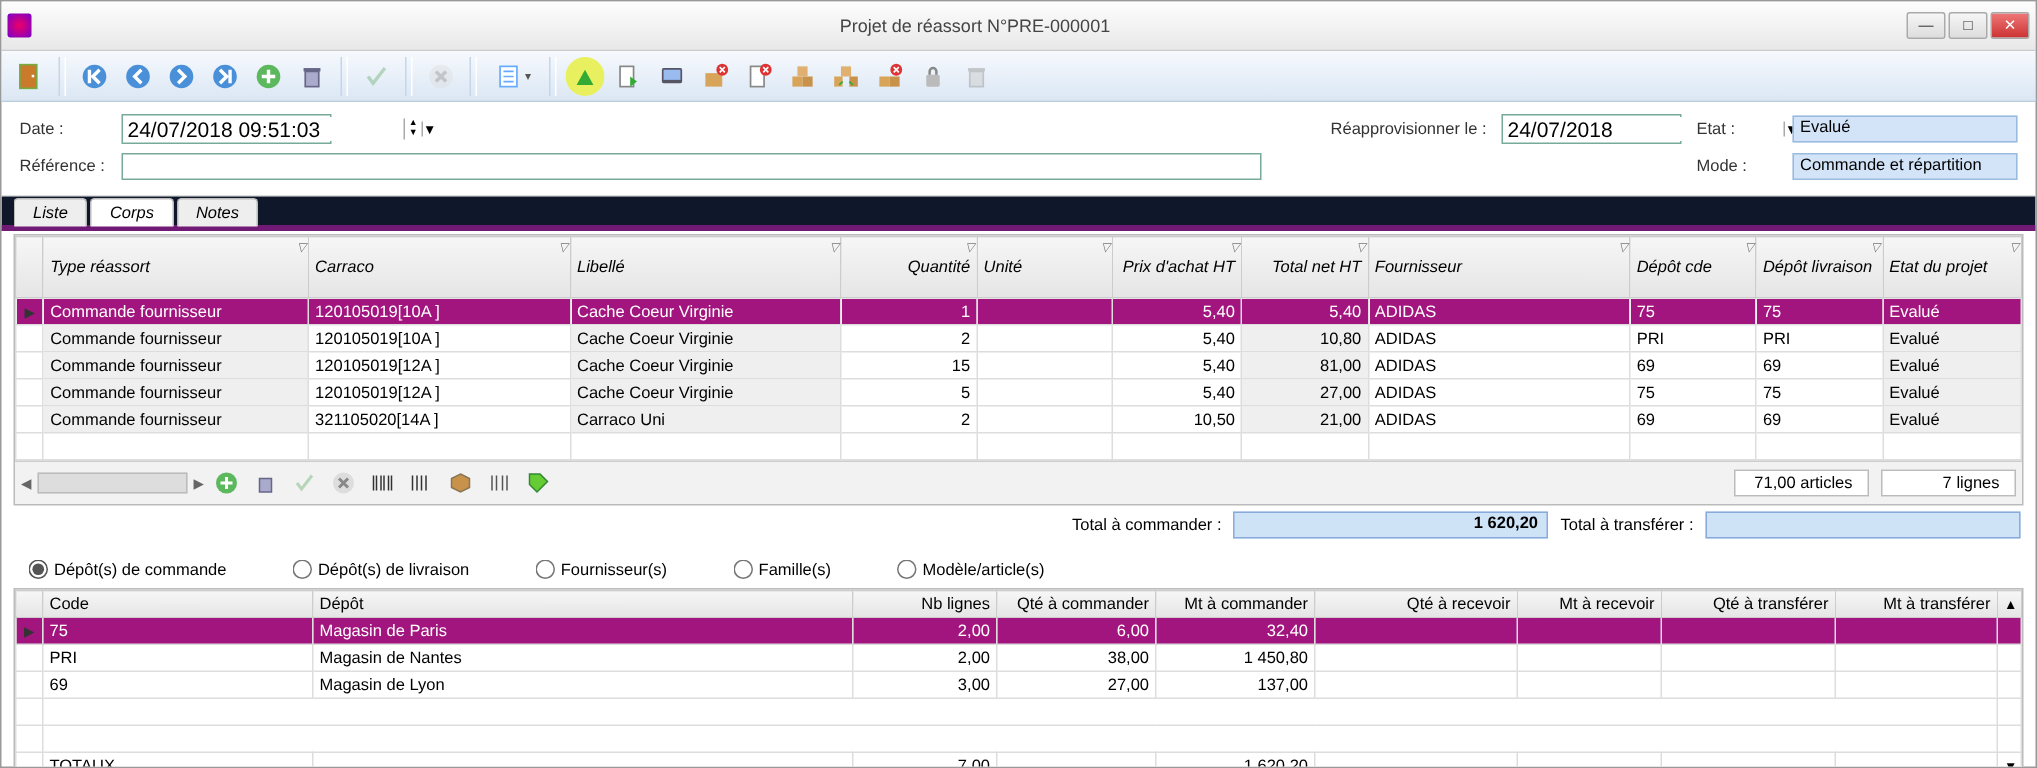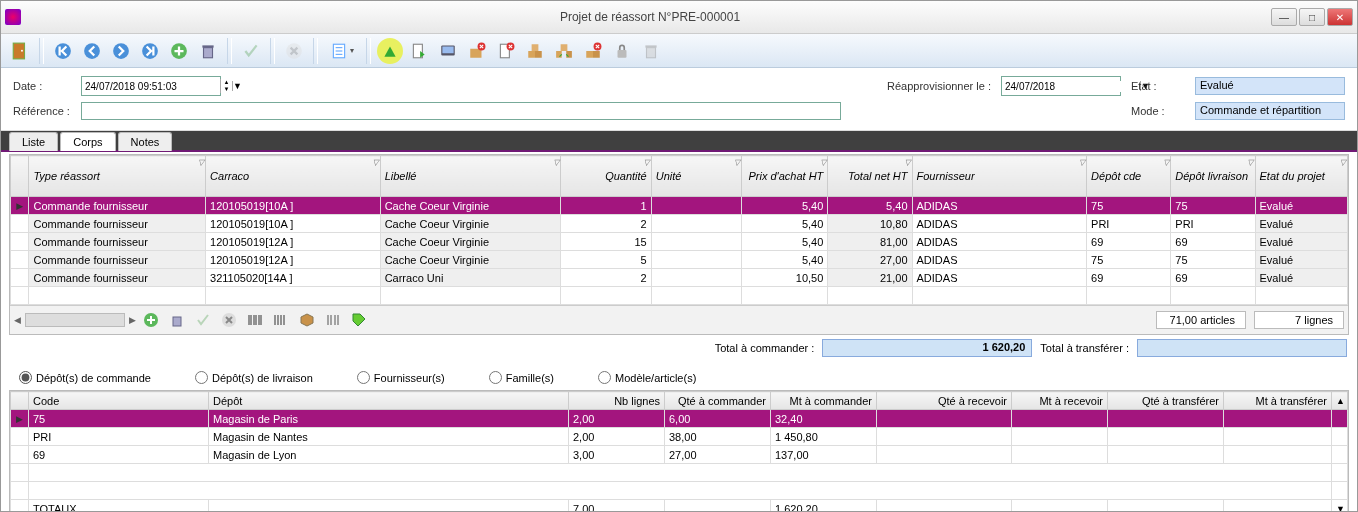--- a/index.html
+++ b/index.html
@@ -21,30 +21,30 @@
 .tbtn.highlight { background:#e8f060; border-radius:50%; }
 .tbtn.dropdown::after { content:"▾"; font-size:8px; margin-left:2px; color:#555; }
 .tbtn.wide { width:36px; }
 
 
 .form-area { padding: 8px 12px 10px; display:flex; flex-direction:column; gap:6px; border-bottom:1px solid #ddd; }
 .form-row { display:flex; align-items:center; gap:10px; }
 .form-row label { min-width:58px; color:#333; }
 .txt-in { border:1px solid #7a9; padding:1px 4px; height:18px; background:#fff; }
 .date-in { width:140px; border:1px solid #7a9; display:flex; align-items:center; background:#fff; height:20px; }
-.date-in input { border:none; flex:1; padding:0 3px; font-size:10px; }
+.date-in input { border:none; flex:1; padding:0 3px; font-size:14px; }
 .spin { display:flex; flex-direction:column; }
 .spin span { font-size:6px; line-height:7px; text-align:center; border-left:1px solid #aaa; width:12px; cursor:pointer; }
 .combo-dd { width:18px; text-align:center; border-left:1px solid #aaa; font-size:9px; cursor:pointer; }
 .ref-in { flex:1; max-width:760px; }
 .right-pair { margin-left:auto; display:flex; align-items:center; gap:6px; }
 .right-pair .val { width:150px; background:#d3e4f9; border:1px solid #9bd; padding:1px 4px; height:18px; }
 
 
-.tabs { display:flex; border-bottom:2px solid #701a75; padding-left:8px; background:#404040; }
+.tabs { display:flex; border-bottom:4px solid #701a75; padding-left:8px; background:#0f172a;font-style:italic; }
 .tab { padding:3px 12px; border:1px solid #bbb; border-bottom:none; background:#eee; margin-right:2px; border-radius:3px 3px 0 0; cursor:pointer; position:relative; top:1px; }
 .tab.active { background:#fff; }
 
 
 .grid-wrap { margin: 2px 8px 0; border:1px solid #bbb; position:relative; }
 .grid { width:100%; border-collapse:collapse; table-layout:fixed; }
 .grid th { background:linear-gradient(#f6f6f6,#e5e5e5); border:1px solid #ccc; padding:14px 4px; text-align:left; font-weight:normal; position:relative; height:18px;font-style:italic; }
 .grid th .filter-ico { position:absolute; right:1px; top:2px; font-size:8px; color:#777; }
 .grid td { border:1px solid #ddd; padding:1px 4px; height:18px; background:#fff; white-space:nowrap; overflow:hidden; }
 .grid td.ro { background:#efefef; }
@@ -70,21 +70,21 @@
 
 .radio-row { display:flex; gap:44px; padding:10px 18px 6px; }
 .radio-row label { display:flex; align-items:center; gap:4px; cursor:pointer; }
 .radio-row input { accent-color:#555; }
 
 
 .grid2-wrap { margin: 0 8px; border:1px solid #bbb; }
 .grid2 { width:100%; border-collapse:collapse; table-layout:fixed; }
 .grid2 th { background:linear-gradient(#f6f6f6,#e5e5e5); border:1px solid #ccc; padding:2px 4px; text-align:left; font-weight:normal; height:18px; position:relative;}
 .grid2 td { border:1px solid #ddd; padding:1px 4px; height:18px; background:#fff; white-space:nowrap; }
-.grid2 td.num { text-align:left; }
+.grid2 td.num { text-align:right; }
 .grid2 tr.sel td { background:#a3157e; color:#fff; }
 .scroll-stub { width:16px; background:#eee; border-left:1px solid #ccc; }
 
 
 .c0{width:18px} .c1{width:172px} .c2{width:170px} .c3{width:176px}
 .c4{width:88px} .c5{width:88px} .c6{width:84px} .c7{width:82px}
 .c8{width:170px} .c9{width:82px} .c10{width:82px} .c11{width:90px}
 
 .g0{width:18px}.g1{width:180px}.g2{width:360px}.g3{width:96px}.g4{width:106px}.g5{width:106px}.g7{width:96px}.g8{width:116px}.g9{width:108px}
 

